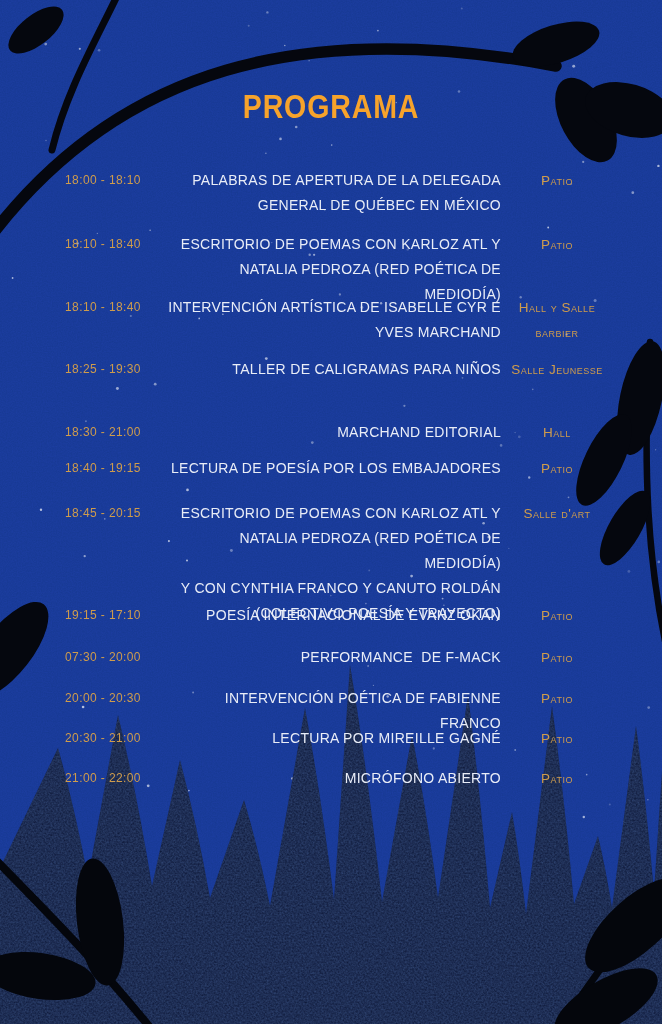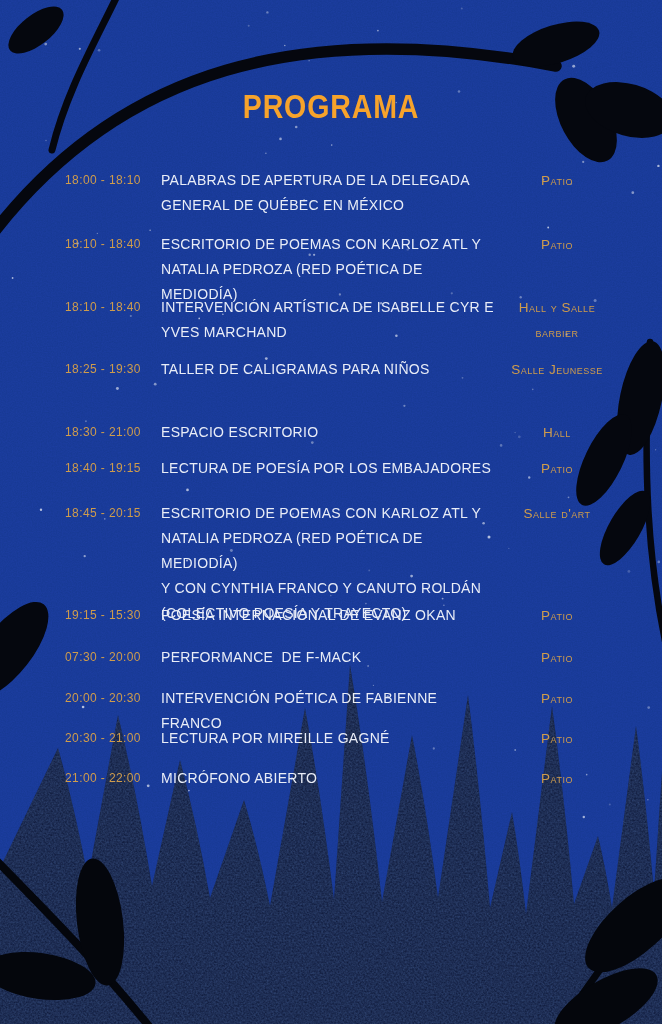--- a/index.html
+++ b/index.html
@@ -25,20 +25,21 @@
   .cell{position:absolute;top:0;white-space:pre-wrap;}
   .time{
     left:65px;width:110px;
     font-size:12px;line-height:25px;letter-spacing:.4px;
     color:var(--gold,#cf9c4c);
   }
   .event{
     left:161px;width:340px;
     font-size:14px;line-height:25px;letter-spacing:.3px;
     color:var(--etext,#e9edf7);
+    text-align:right;
   }
   .loc{
     left:492px;width:130px;text-align:center;
     font-size:13.5px;line-height:25px;letter-spacing:.5px;
     font-variant:small-caps;font-weight:500;
     color:var(--gold,#cf9c4c);
   }
 </style>
 </head>
 <body>
@@ -262,38 +263,38 @@
     <div class="cell loc">Hall y Salle
 barbier</div>
   </div>
         <div class="row" style="top: 357px;">
     <div class="cell time">18:25 - 19:30</div>
     <div class="cell event">TALLER DE CALIGRAMAS PARA NIÑOS</div>
     <div class="cell loc">Salle Jeunesse</div>
   </div>
         <div class="row" style="top: 420px;">
     <div class="cell time">18:30 - 21:00</div>
-    <div class="cell event">ESPACIO ESCRITORIO</div>
+    <div class="cell event">MARCHAND EDITORIAL</div>
     <div class="cell loc">Hall</div>
   </div>
         <div class="row" style="top: 456px;">
     <div class="cell time">18:40 - 19:15</div>
     <div class="cell event">LECTURA DE POESÍA POR LOS EMBAJADORES</div>
     <div class="cell loc">Patio</div>
   </div>
         <div class="row" style="top: 501px;">
     <div class="cell time">18:45 - 20:15</div>
     <div class="cell event">ESCRITORIO DE POEMAS CON KARLOZ ATL Y
 NATALIA PEDROZA (RED POÉTICA DE MEDIODÍA)
 Y CON CYNTHIA FRANCO Y CANUTO ROLDÁN
 (COLECTIVO POESÍA Y TRAYECTO)</div>
     <div class="cell loc">Salle d'art</div>
   </div>
         <div class="row" style="top: 603px;">
-    <div class="cell time">19:15 - 15:30</div>
+    <div class="cell time">19:15 - 17:10</div>
     <div class="cell event">POESÍA INTERNACIONAL DE EVANZ OKAN</div>
     <div class="cell loc">Patio</div>
   </div>
         <div class="row" style="top: 645px;">
     <div class="cell time">07:30 - 20:00</div>
     <div class="cell event">PERFORMANCE  DE F-MACK</div>
     <div class="cell loc">Patio</div>
   </div>
         <div class="row" style="top: 686px;">
     <div class="cell time">20:00 - 20:30</div>

